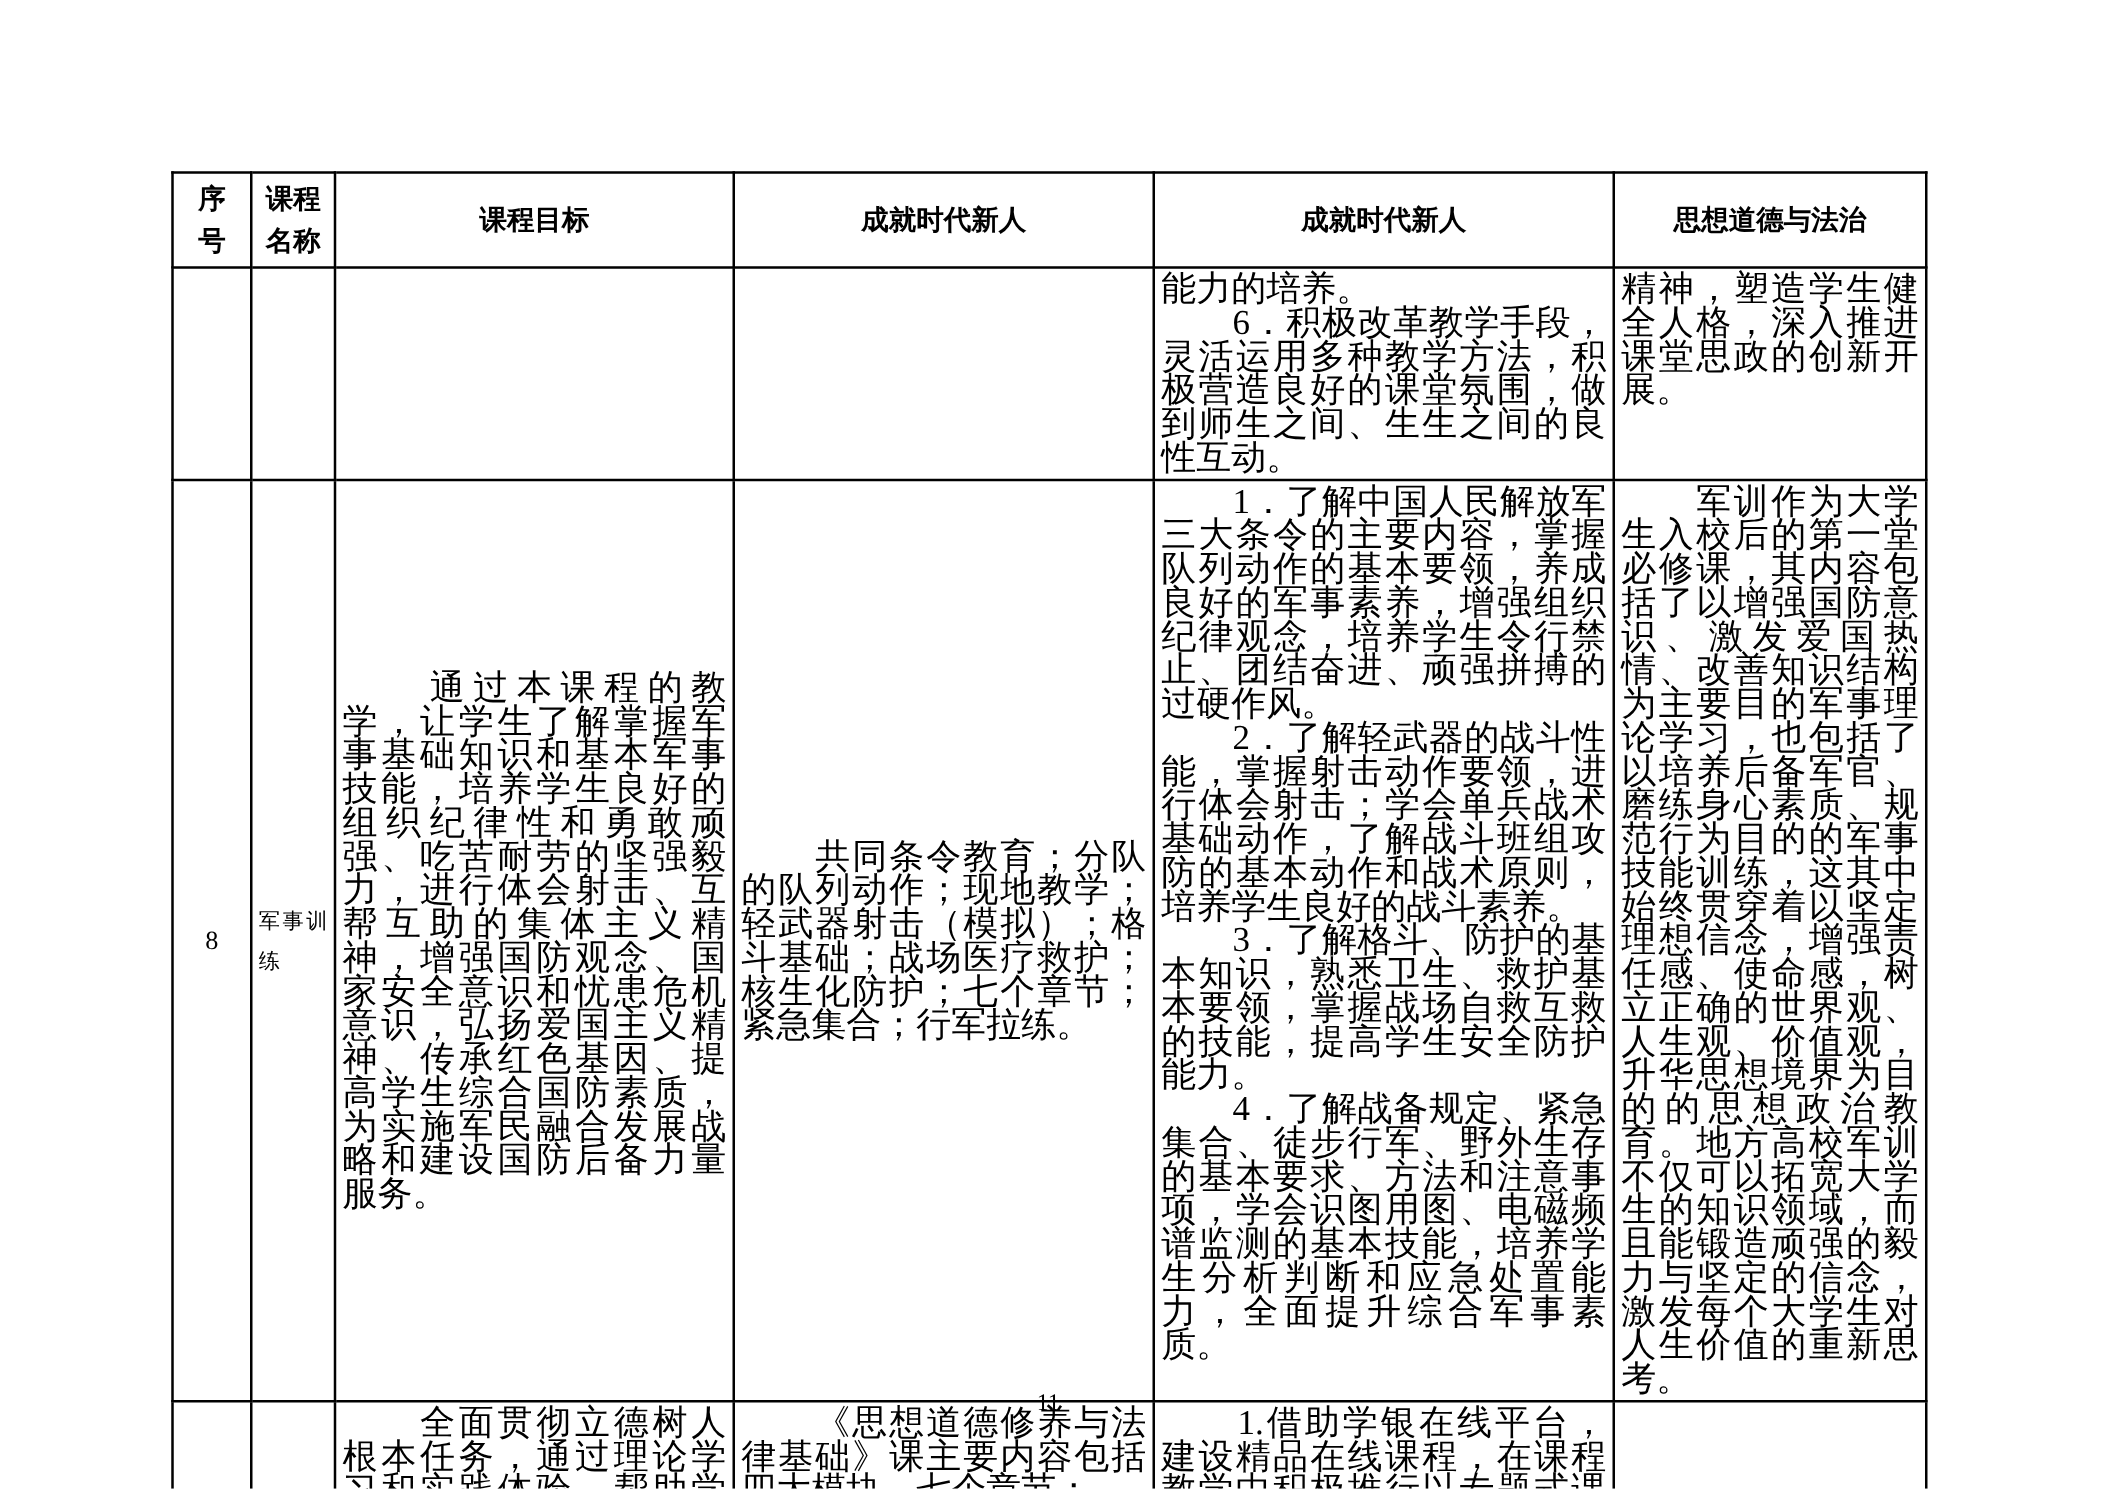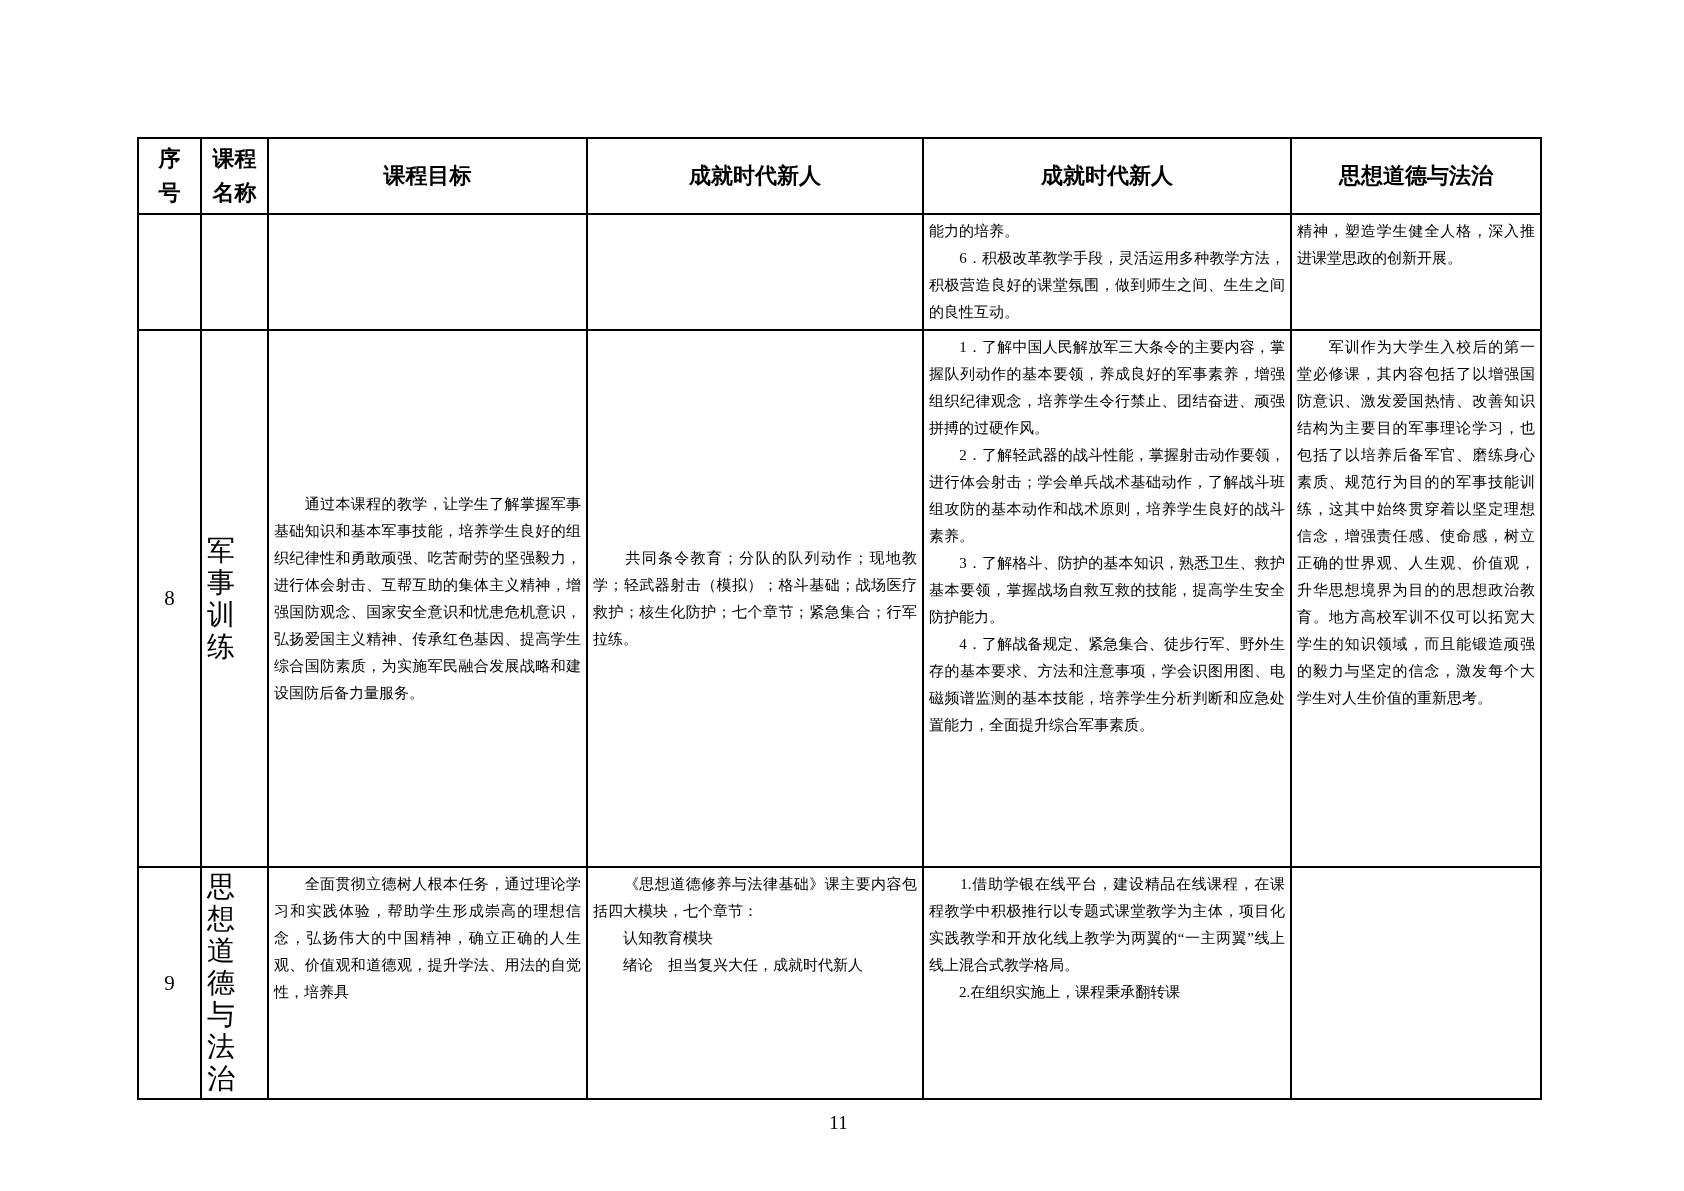--- a/index.html
+++ b/index.html
@@ -15,27 +15,27 @@
     border:2px solid #000;
     padding:3px 5px;
     overflow:hidden;
     vertical-align:middle;
   }
   .course-table th{
     font-size:22px;font-weight:bold;text-align:center;
     line-height:34px;white-space:pre-line;vertical-align:middle;
   }
   .cell{
-    font-size:15px;line-height:27px;
+    font-size:28px;line-height:27px;
     text-align:justify;text-justify:inter-ideograph;
     white-space:pre-line;word-break:break-all;
   }
   td.idx{ text-align:center;font-size:21px; }
   td.name .inner{
-    font-size:28px;line-height:32px;
+    font-size:17px;line-height:32px;
     text-align:justify;text-align-last:justify;
     white-space:normal;word-break:break-all;
   }
   tr.r-head{height:73px;}
   tr.r-cont{height:115px;}
   tr.r-8{height:537px;}
   tr.r-9{height:170px;}
   .v-top{vertical-align:top !important;}
   .v-mid{vertical-align:middle !important;}
   .page-number{

